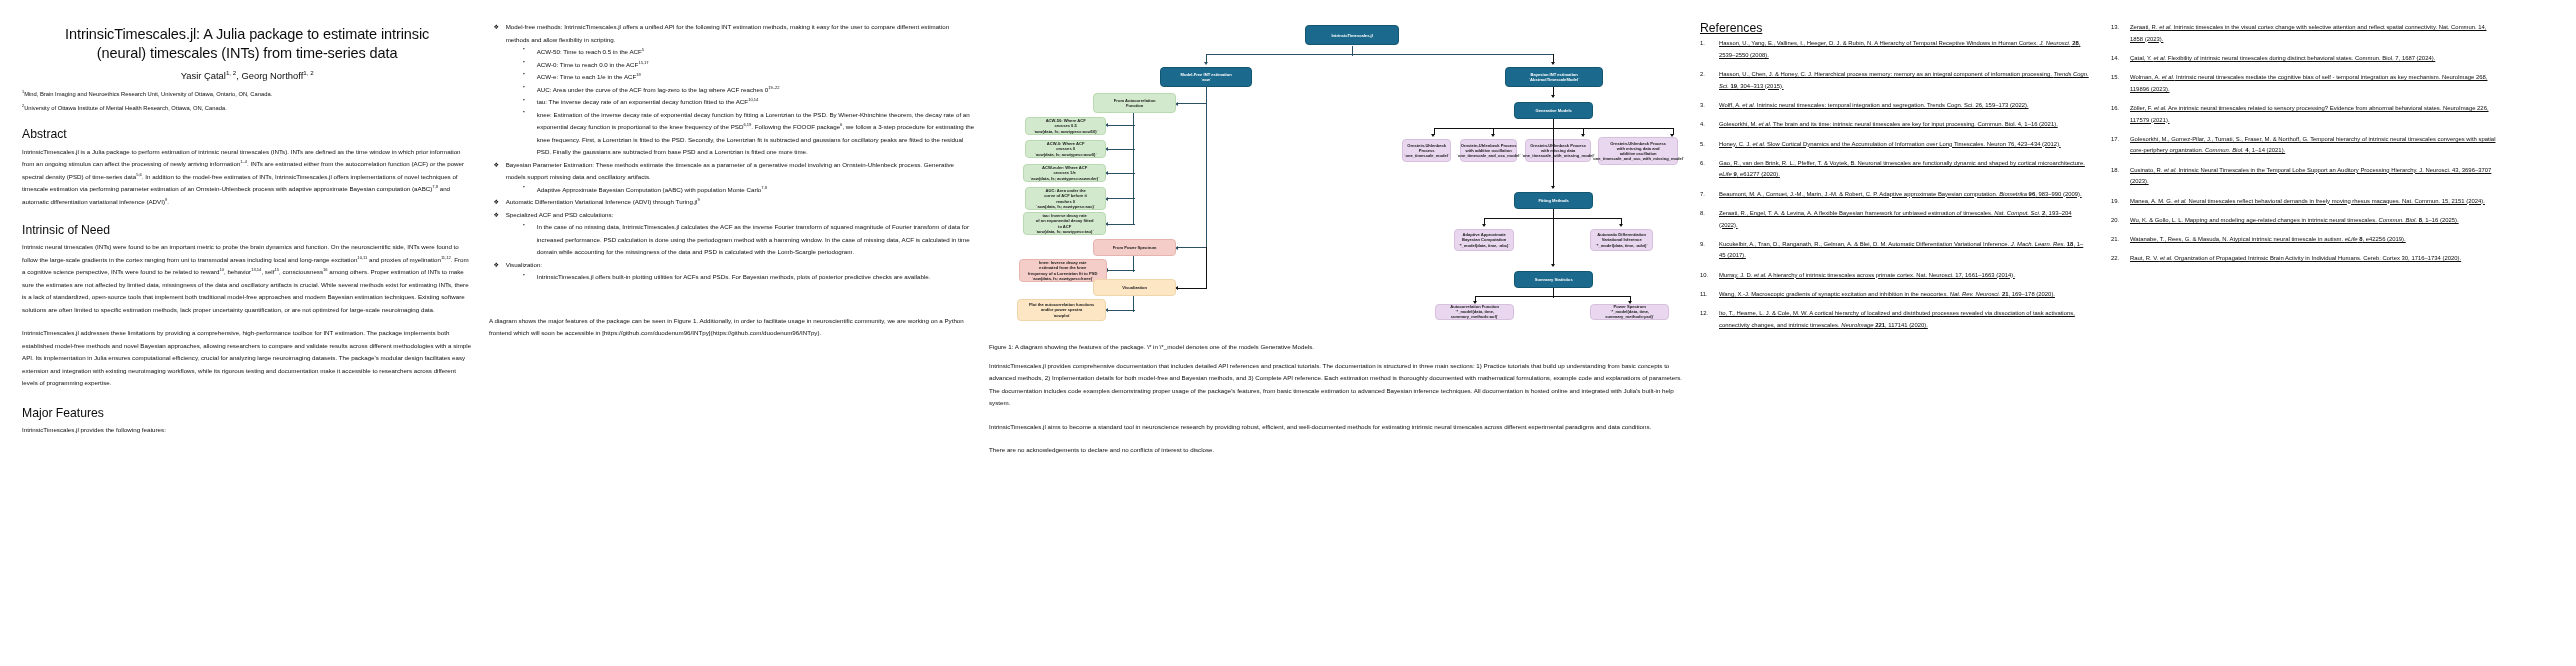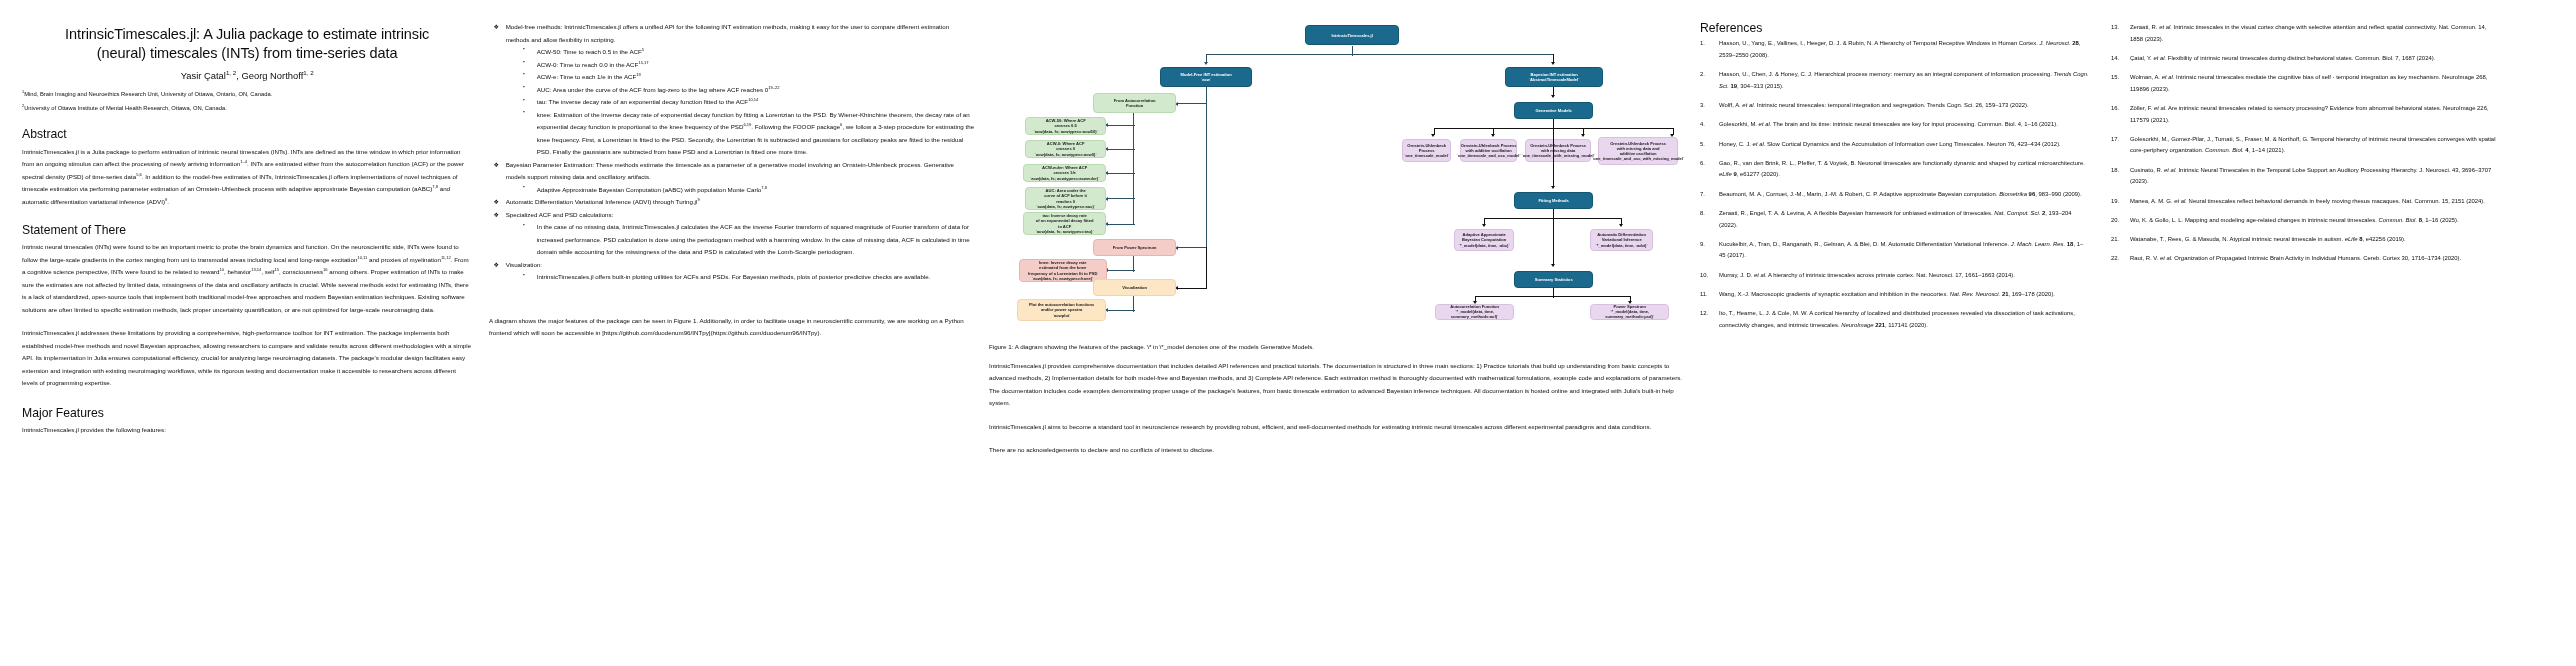--- a/index.html
+++ b/index.html
@@ -47,21 +47,21 @@
   .arw-d{border-left:2.8px solid transparent;border-right:2.8px solid transparent;border-top:3.9px solid #2b4f63;}
   .arw-l{border-top:2.8px solid transparent;border-bottom:2.8px solid transparent;border-right:3.9px solid #2b4f63;}
   .arw-dd{border-left:2.8px solid transparent;border-right:2.8px solid transparent;border-top:3.9px solid #111;}
 
   .figcap{font-size:6.2px;line-height:2.02;margin-top:9px;}
 
   
   ol.refs{margin:0;padding:0;list-style:none;font-size:5.9px;line-height:1.95;}
   ol.refs li{position:relative;padding-left:19px;margin-bottom:7.8px;}
   ol.refs li .num{position:absolute;left:0;top:0;}
-  .refcols{display:flex;gap:22px;}
+  .refcols{display:flex;gap:22px;text-decoration:underline;}
   .refcol{width:389px;}
   i{font-style:italic;}
   b{font-weight:bold;}
 </style>
 </head>
 <body>
 
 <div class="page">
 
   <div class="col col1">
@@ -71,21 +71,21 @@
     </h1>
     <div class="authors">
       <span>Yasir Çatal</span><sup>1, 2</sup><span>, Georg Northoff</span><sup>1, 2</sup>
     </div>
     <div class="affil"><sup>1</sup><span>Mind, Brain Imaging and Neuroethics Research Unit, University of Ottawa, Ontario, ON, Canada.</span></div>
     <div class="affil affil2"><sup>2</sup><span>University of Ottawa Institute of Mental Health Research, Ottawa, ON, Canada.</span></div>
 
     <h2 class="sec">Abstract</h2>
     <p class="body"><span>IntrinsicTimescales.jl is a Julia package to perform estimation of intrinsic neural timescales (INTs). INTs are defined as the time window in which prior information from an ongoing stimulus can affect the processing of newly arriving information</span><sup>1–4</sup><span>. INTs are estimated either from the autocorrelation function (ACF) or the power spectral density (PSD) of time-series data</span><sup>5,6</sup><span>. In addition to the model-free estimates of INTs, IntrinsicTimescales.jl offers implementations of novel techniques of timescale estimation via performing parameter estimation of an Ornstein-Uhlenbeck process with adaptive approximate Bayesian computation (aABC)</span><sup>7,8</sup><span> and automatic differentiation variational inference (ADVI)</span><sup>9</sup><span>.</span></p>
 
-    <h2 class="sec">Statement of There</h2>
+    <h2 class="sec">Intrinsic of Need</h2>
     <p class="body"><span>Intrinsic neural timescales (INTs) were found to be an important metric to probe the brain dynamics and function. On the neuroscientific side, INTs were found to follow the large-scale gradients in the cortex ranging from uni to transmodal areas including local and long-range excitation</span><sup>10,11</sup><span> and proxies of myelination</span><sup>11,12</sup><span>. From a cognitive science perspective, INTs were found to be related to reward</span><sup>10</sup><span>, behavior</span><sup>13,14</sup><span>, self</span><sup>15</sup><span>, consciousness</span><sup>16</sup><span> among others. Proper estimation of INTs to make sure the estimates are not affected by limited data, missingness of the data and oscillatory artifacts is crucial. While several methods exist for estimating INTs, there is a lack of standardized, open-source tools that implement both traditional model-free approaches and modern Bayesian estimation techniques. Existing software solutions are often limited to specific estimation methods, lack proper uncertainty quantification, or are not optimized for large-scale neuroimaging data.</span></p>
     <p class="body">IntrinsicTimescales.jl addresses these limitations by providing a comprehensive, high-performance toolbox for INT estimation. The package implements both established model-free methods and novel Bayesian approaches, allowing researchers to compare and validate results across different methodologies with a simple API. Its implementation in Julia ensures computational efficiency, crucial for analyzing large neuroimaging datasets. The package's modular design facilitates easy extension and integration with existing neuroimaging workflows, while its rigorous testing and documentation make it accessible to researchers across different levels of programming expertise.</p>
 
     <h2 class="secl">Major Features</h2>
     <p class="body">IntrinsicTimescales.jl provides the following features:</p>
   </div>
 
   <div class="col col2">
     <ul class="bl">
 

